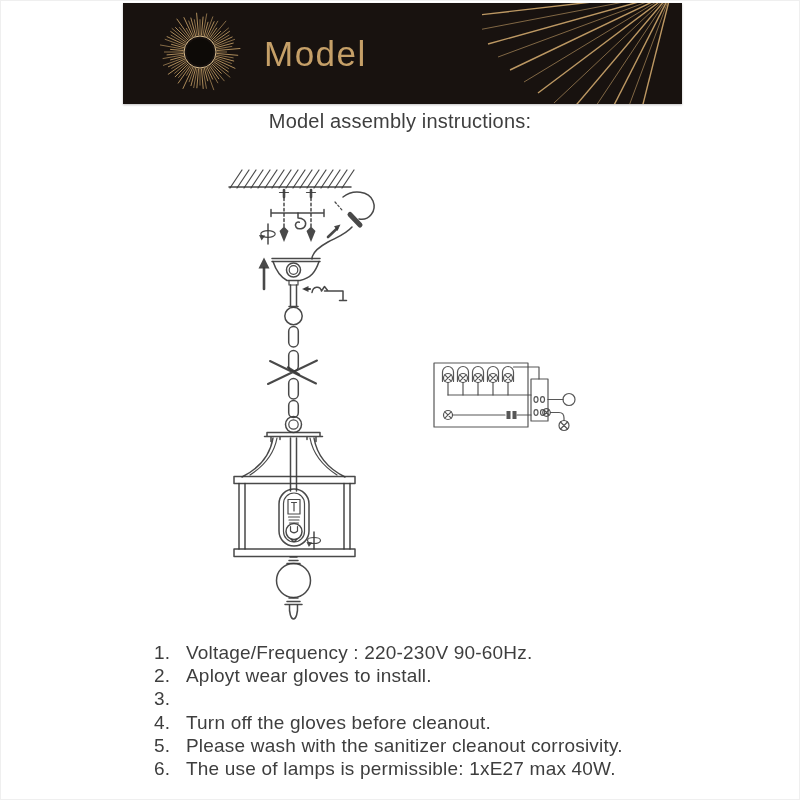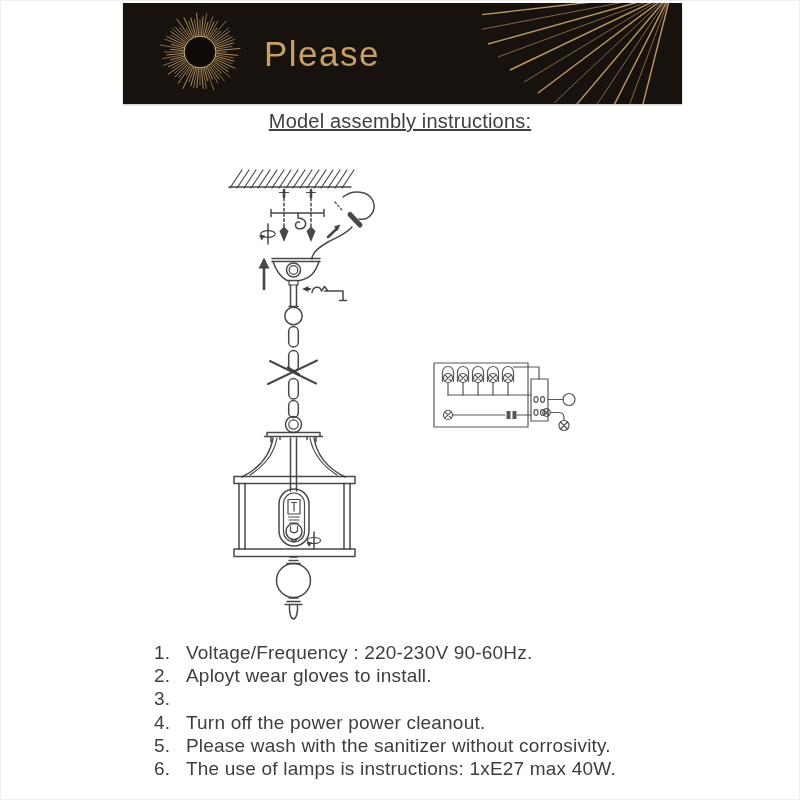--- a/index.html
+++ b/index.html
@@ -21,21 +21,21 @@
     position:absolute;left:141px;top:0;height:100%;
     display:flex;align-items:center;
     color:var(--brand-gold,#c9a266);
     font-size:35px;font-weight:300;letter-spacing:1.5px;
   }
   .rays{position:absolute;right:0;top:0;}
   .rays line{stroke:var(--brand-gold,#c9a266);}
   
   .title-block{
     position:absolute;left:0;top:109px;width:100%;
-    text-align:center;color:var(--text,#3e3e3e);text-decoration:underline;
+    text-align:center;color:var(--text,#3e3e3e);
   }
   .title-block p{margin:0;font-size:20px;line-height:23px;letter-spacing:.2px;}
   
   .artwork{position:absolute;left:0;top:0;}
   .artwork .ln{stroke:var(--line-art,#3b3b3b);fill:none;stroke-width:1.5;stroke-linecap:round;stroke-linejoin:round;opacity:.92;}
   .artwork .thin{stroke-width:1.2;}
   .artwork .thick{stroke-width:2.6;}
   .artwork .fill{fill:var(--line-art,#3b3b3b);stroke:none;opacity:.92;}
   .artwork .dash{stroke-dasharray:2.6 2.6;}
   
@@ -123,21 +123,21 @@
           <line x1="64.28941916244324" y1="41.75000000000001" x2="79.47518399235639" y2="32.9824945875993" stroke-width="0.9" opacity="0.7"></line>
           <line x1="64.95407848610472" y1="43.02679868127845" x2="82.51187871007261" y2="34.83946197648667" stroke-width="0.9" opacity="0.95"></line>
           <line x1="65.5049282429675" y1="44.35666763512647" x2="84.92557310225305" y2="37.28813097609159" stroke-width="0.9" opacity="0.7"></line>
           <line x1="65.93777613376963" y1="45.72948575580841" x2="83.66822430914326" y2="40.97862648577517" stroke-width="0.9" opacity="0.95"></line>
           <line x1="66.24932792470143" y1="47.13480506849565" x2="82.2452026859298" y2="44.314300768057514" stroke-width="0.9" opacity="0.7"></line>
           <line x1="66.4372125185138" y1="48.561930244663635" x2="90.3630909391482" y2="46.46868711795859" stroke-width="0.9" opacity="0.95"></line>
         </g>
       <circle cx="50" cy="50" r="16" fill="none" stroke="#dcbf8f" stroke-width="1"></circle>
       <circle cx="50" cy="50" r="13.5" fill="#0d0a07" stroke="none"></circle>
     </svg>
-    <div class="brand">Please</div>
+    <div class="brand">Model</div>
     <svg class="rays" width="200" height="101" viewBox="0 0 200 101">
       <g>
           <line x1="189" y1="-10" x2="-12" y2="13" stroke-width="1.4" opacity="0.95"></line>
           <line x1="189" y1="-10" x2="-4" y2="27" stroke-width="1" opacity="0.6"></line>
           <line x1="189" y1="-10" x2="6" y2="41" stroke-width="1.4" opacity="0.95"></line>
           <line x1="189" y1="-10" x2="16" y2="54" stroke-width="1" opacity="0.6"></line>
           <line x1="189" y1="-10" x2="28" y2="67" stroke-width="1.4" opacity="0.95"></line>
           <line x1="189" y1="-10" x2="42" y2="79" stroke-width="1" opacity="0.6"></line>
           <line x1="189" y1="-10" x2="56" y2="90" stroke-width="1.4" opacity="0.95"></line>
           <line x1="189" y1="-10" x2="72" y2="100" stroke-width="1" opacity="0.6"></line>
@@ -332,25 +332,25 @@
       </li>
     <li>
         <span class="num">2.</span>
         <span>Aployt wear gloves to install.</span>
       </li>
     <li>
         <span class="num">3.</span>
       </li>
     <li>
         <span class="num">4.</span>
-        <span>Turn off the power power cleanout.</span>
+        <span>Turn off the gloves before cleanout.</span>
       </li>
     <li>
         <span class="num">5.</span>
-        <span>Please wash with the sanitizer without corrosivity.</span>
+        <span>Please wash with the sanitizer cleanout corrosivity.</span>
       </li>
     <li>
         <span class="num">6.</span>
-        <span>The use of lamps is instructions: 1xE27 max 40W.</span>
+        <span>The use of lamps is permissible: 1xE27 max 40W.</span>
       </li>
   </ol>
 
 </div>
 
 </body></html>

